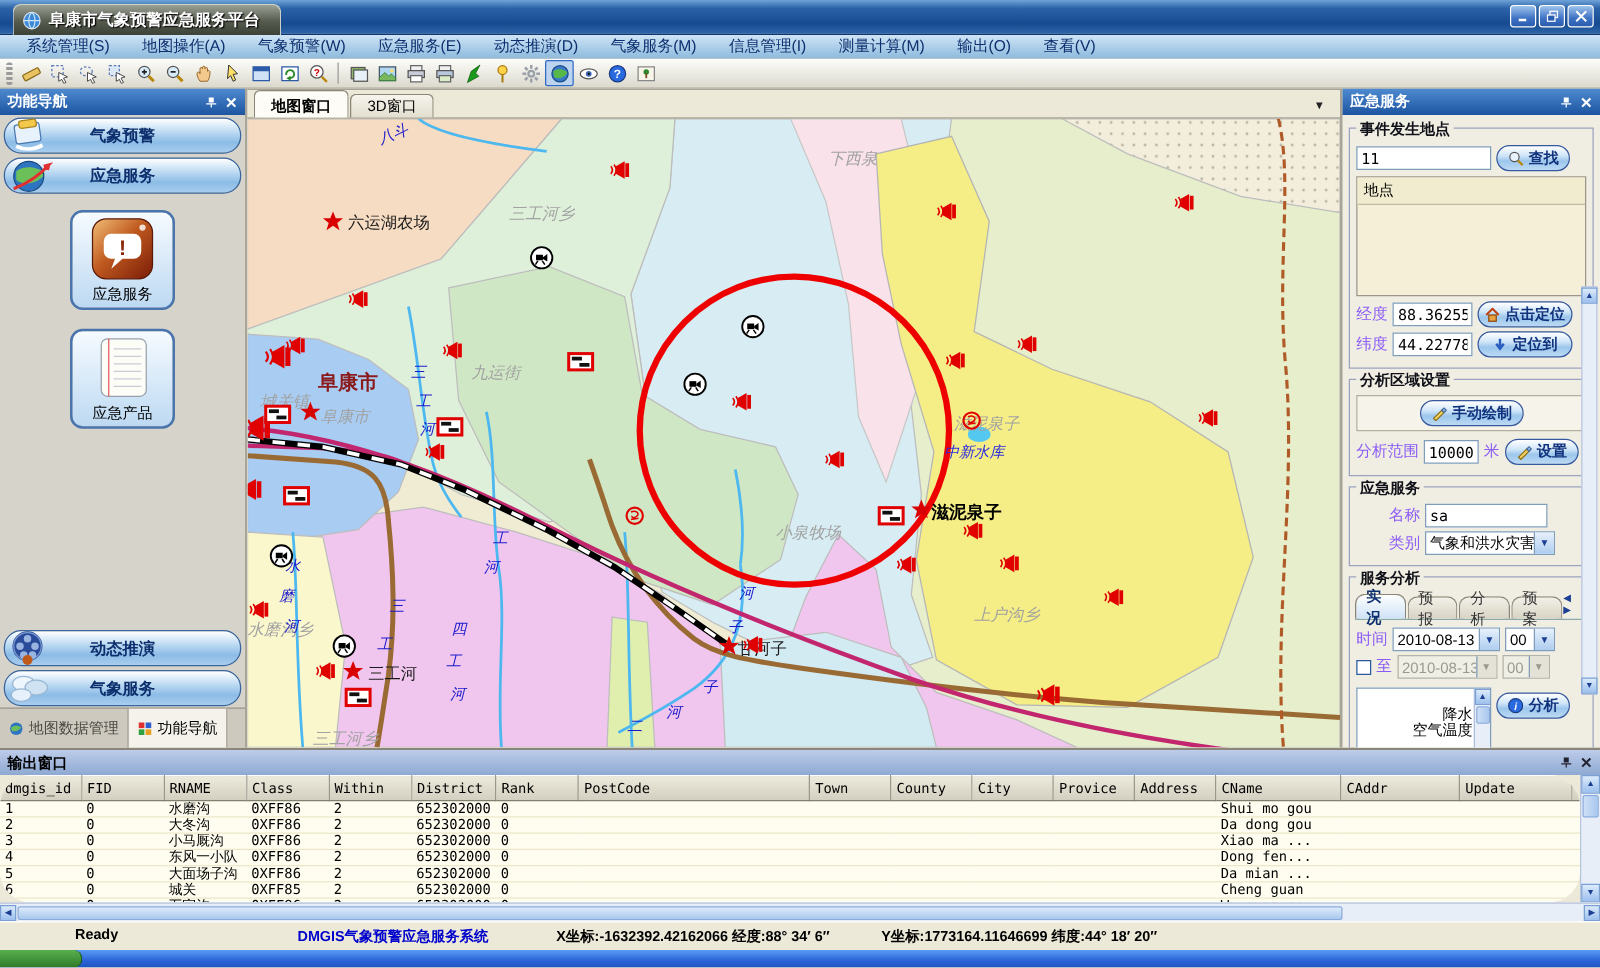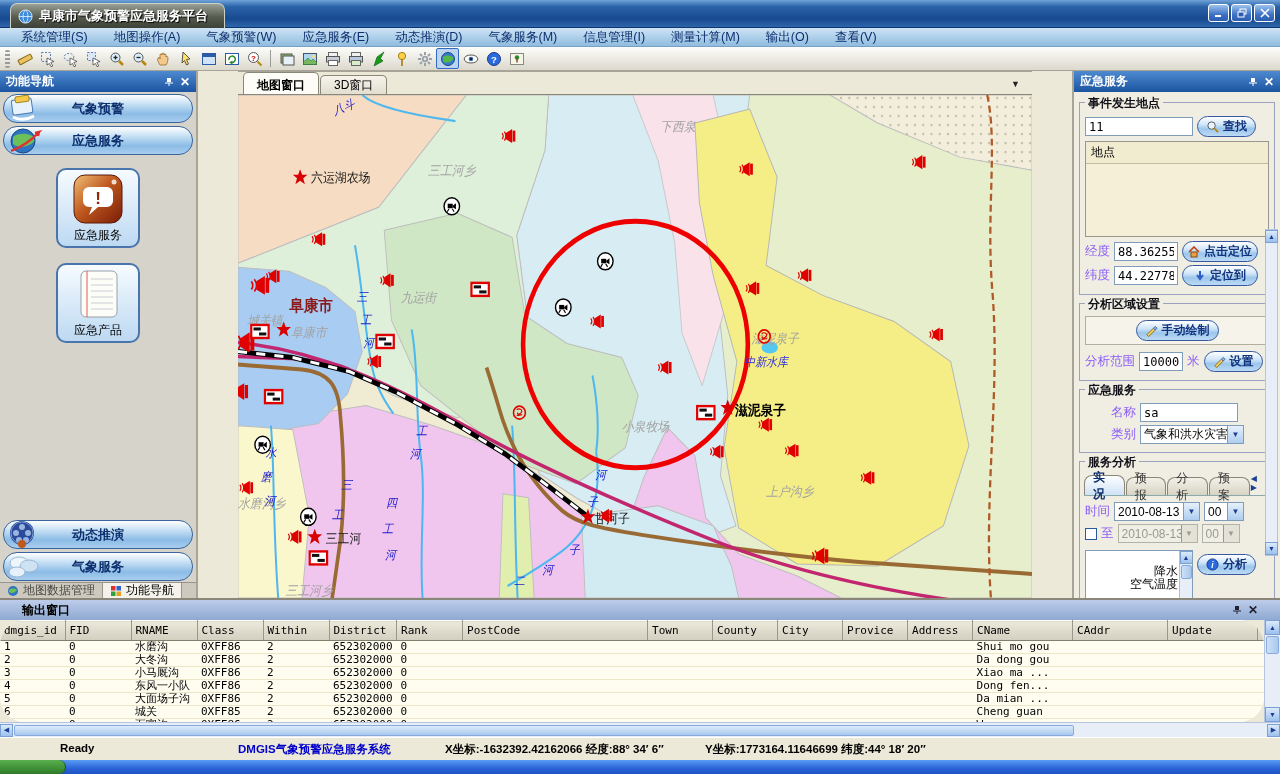--- a/index.html
+++ b/index.html
@@ -19,37 +19,37 @@
   .menu-item { padding:0 13px; cursor:default; }
 
   
   .toolbar { height:24px; background:linear-gradient(#fdfdfb,#dbd9cc); border-bottom:1px solid #a8a498; display:flex; align-items:center; padding:0 2px; }
   .grip { width:5px; height:18px; margin:0 3px; background:repeating-linear-gradient(#9a9a9a 0 2px,transparent 2px 4px); border-radius:2px; }
   .tool-btn { width:23px; height:21px; display:flex; align-items:center; justify-content:center; border:1px solid transparent; border-radius:2px; background:transparent; }
   .tool-btn.active { border:1px solid #316ac5; background:#bcd4f0; }
   .tool-sep { width:1px; height:17px; background:#9a9a9a; margin:0 4px; }
 
   
-  .main { display:flex; height:527px;gap:40px; }
+  .main { display:flex; height:527px; }
 
   .panel-header { height:21px; background:linear-gradient(#4e8ad0,#1c54a0); color:#fff; font-weight:bold; font-size:12px; display:flex; align-items:center; padding:0 6px; gap:6px; flex:none; }
   .panel-header .sp { flex:1; }
   .hdr-x { color:#fff; font-size:12px; font-weight:bold; line-height:1; }
 
   
   .left-panel { width:198px; flex:none; background:#d6d3ca; border-right:2px solid #a8a498; display:flex; flex-direction:column; }
   .nav-btn { height:29px; margin:2px 3px 1px; border:1px solid #39649c; border-radius:14px; position:relative;
     background:linear-gradient(#ffffff,#bcdaf2 40%,#8cbce6 70%,#a9cdee); display:flex; align-items:center; justify-content:center;
     font-weight:bold; color:#0d2f6e; font-size:13px; }
   .nav-btn .nav-ico { position:absolute; left:3px; top:-2px; }
   .panel-body { flex:1; display:flex; flex-direction:column; align-items:center; padding-top:12px; gap:15px; }
   .big-btn { width:84px; height:80px; border:2px solid #4a74ac; border-radius:10px; background:linear-gradient(#f6fbff,#bdd9f2);
     display:flex; flex-direction:column; align-items:center; justify-content:flex-end; padding-bottom:2px; }
   .big-btn .lbl { font-size:12px; color:#000; }
-  .panel-tabs { height:16px; background:#cdc9be; border-top:1px solid #99958a; display:flex; align-items:stretch; flex:none; }
+  .panel-tabs { height:32px; background:#cdc9be; border-top:1px solid #99958a; display:flex; align-items:stretch; flex:none; }
   .panel-tab { display:flex; align-items:center; gap:4px; padding:0 7px; font-size:12px; color:#4a4a44; border-right:1px solid #99958a; }
   .panel-tab.active { background:#f4f2ea; color:#000; }
 
   
   .map-area { flex:1; display:flex; flex-direction:column; background:#ece9d8; border-top:1px solid #a8a498; }
   .map-tabs { height:23px; display:flex; align-items:flex-end; padding-left:5px; position:relative; border-bottom:1px solid #8a8678; }
   .map-tab { height:19px; padding:0 13px; display:flex; align-items:flex-end; font-size:12px; background:linear-gradient(#f6f4ec,#e2dfd0); border:1px solid #8a8678; border-bottom:none; border-radius:5px 5px 0 0; margin-right:1px; }
   .map-tab.active { height:22px; background:#fdfcf7; font-weight:bold; z-index:2; }
   .map-dd { position:absolute; right:12px; bottom:5px; font-size:9px; color:#222; }
   .map-canvas { flex:1; position:relative; background:#f0ecd4; overflow:hidden; }
@@ -87,21 +87,21 @@
   .xp-check { width:12px; height:12px; border:1px solid #2a5a9c; background:#fff; flex:none; }
   .listbox { width:108px; height:50px; border:1px solid #7f9db9; background:#fff; position:relative; padding:14px 14px 0 3px; overflow:hidden; }
   .listbox .li { font-size:12px; line-height:13px;text-align:right; }
   .lb-scroll { position:absolute; right:0; top:0; bottom:0; width:13px; background:#e8eef8; border-left:1px solid #aebedc; display:flex; flex-direction:column; align-items:center; }
   .sb-btn { width:13px; height:13px; background:linear-gradient(#dcebfb,#9cc0ee); border:1px solid #7aa0d4; font-size:7px; color:#1c3f94; display:flex; align-items:center; justify-content:center; }
   .sb-thumb { width:11px; flex:0 0 14px; margin:1px; background:linear-gradient(90deg,#cde0f6,#a9c8ee); border:1px solid #88aadc; border-radius:2px; }
   .rp-scroll { position:absolute; right:2px; top:158px; width:13px;  height:327px; background:#e8eef8; border:1px solid #b6c4de; display:flex; flex-direction:column; justify-content:space-between; align-items:center; }
 
   
   .output { height:139px; border-top:2px solid #8a867a; display:flex; flex-direction:column; background:#ece9d8; }
-  .output-header { height:20px; background:linear-gradient(#bdccea,#8ea9d2); display:flex; align-items:center; padding:0 22px; font-weight:bold; color:#000; gap:6px; flex:none; }
+  .output-header { height:20px; background:linear-gradient(#bdccea,#8ea9d2); display:flex; align-items:center; padding:0 6px; font-weight:bold; color:#000; gap:6px; flex:none; }
   .output-header .sp { flex:1; }
   .output-main { flex:1; display:flex; overflow:hidden; }
   .table-area { flex:1; overflow:hidden; background:#fffdf0;border-radius:25px; }
   table { border-collapse:collapse; table-layout:fixed; font-family:"DejaVu Sans Mono",monospace; font-size:11px; }
   th { height:20px; background:linear-gradient(#eceada,#d2cec0); border-right:1px solid #9a978c; border-bottom:1px solid #80806e; border-top:1px solid #fff; font-weight:normal; text-align:left; padding:0 4px; white-space:nowrap; overflow:hidden; }
   td { height:12px; line-height:12px; padding:0 4px; border-bottom:1px solid #ece7c8; background:#fffdf0; white-space:nowrap; overflow:hidden; }
   .vscroll { width:16px; flex:none; background:#e8eef8; border-left:1px solid #b6c4de; display:flex; flex-direction:column; }
   .vscroll .mid { flex:1; }
   .hscroll { height:15px; flex:none; background:#e8eef8; border-top:1px solid #b6c4de; display:flex; align-items:center; }
   .h-thumb { height:11px; flex:0 0 1060px; margin:0 1px; background:linear-gradient(#dcebfb,#a9c8ee); border:1px solid #88aadc; border-radius:2px; }

